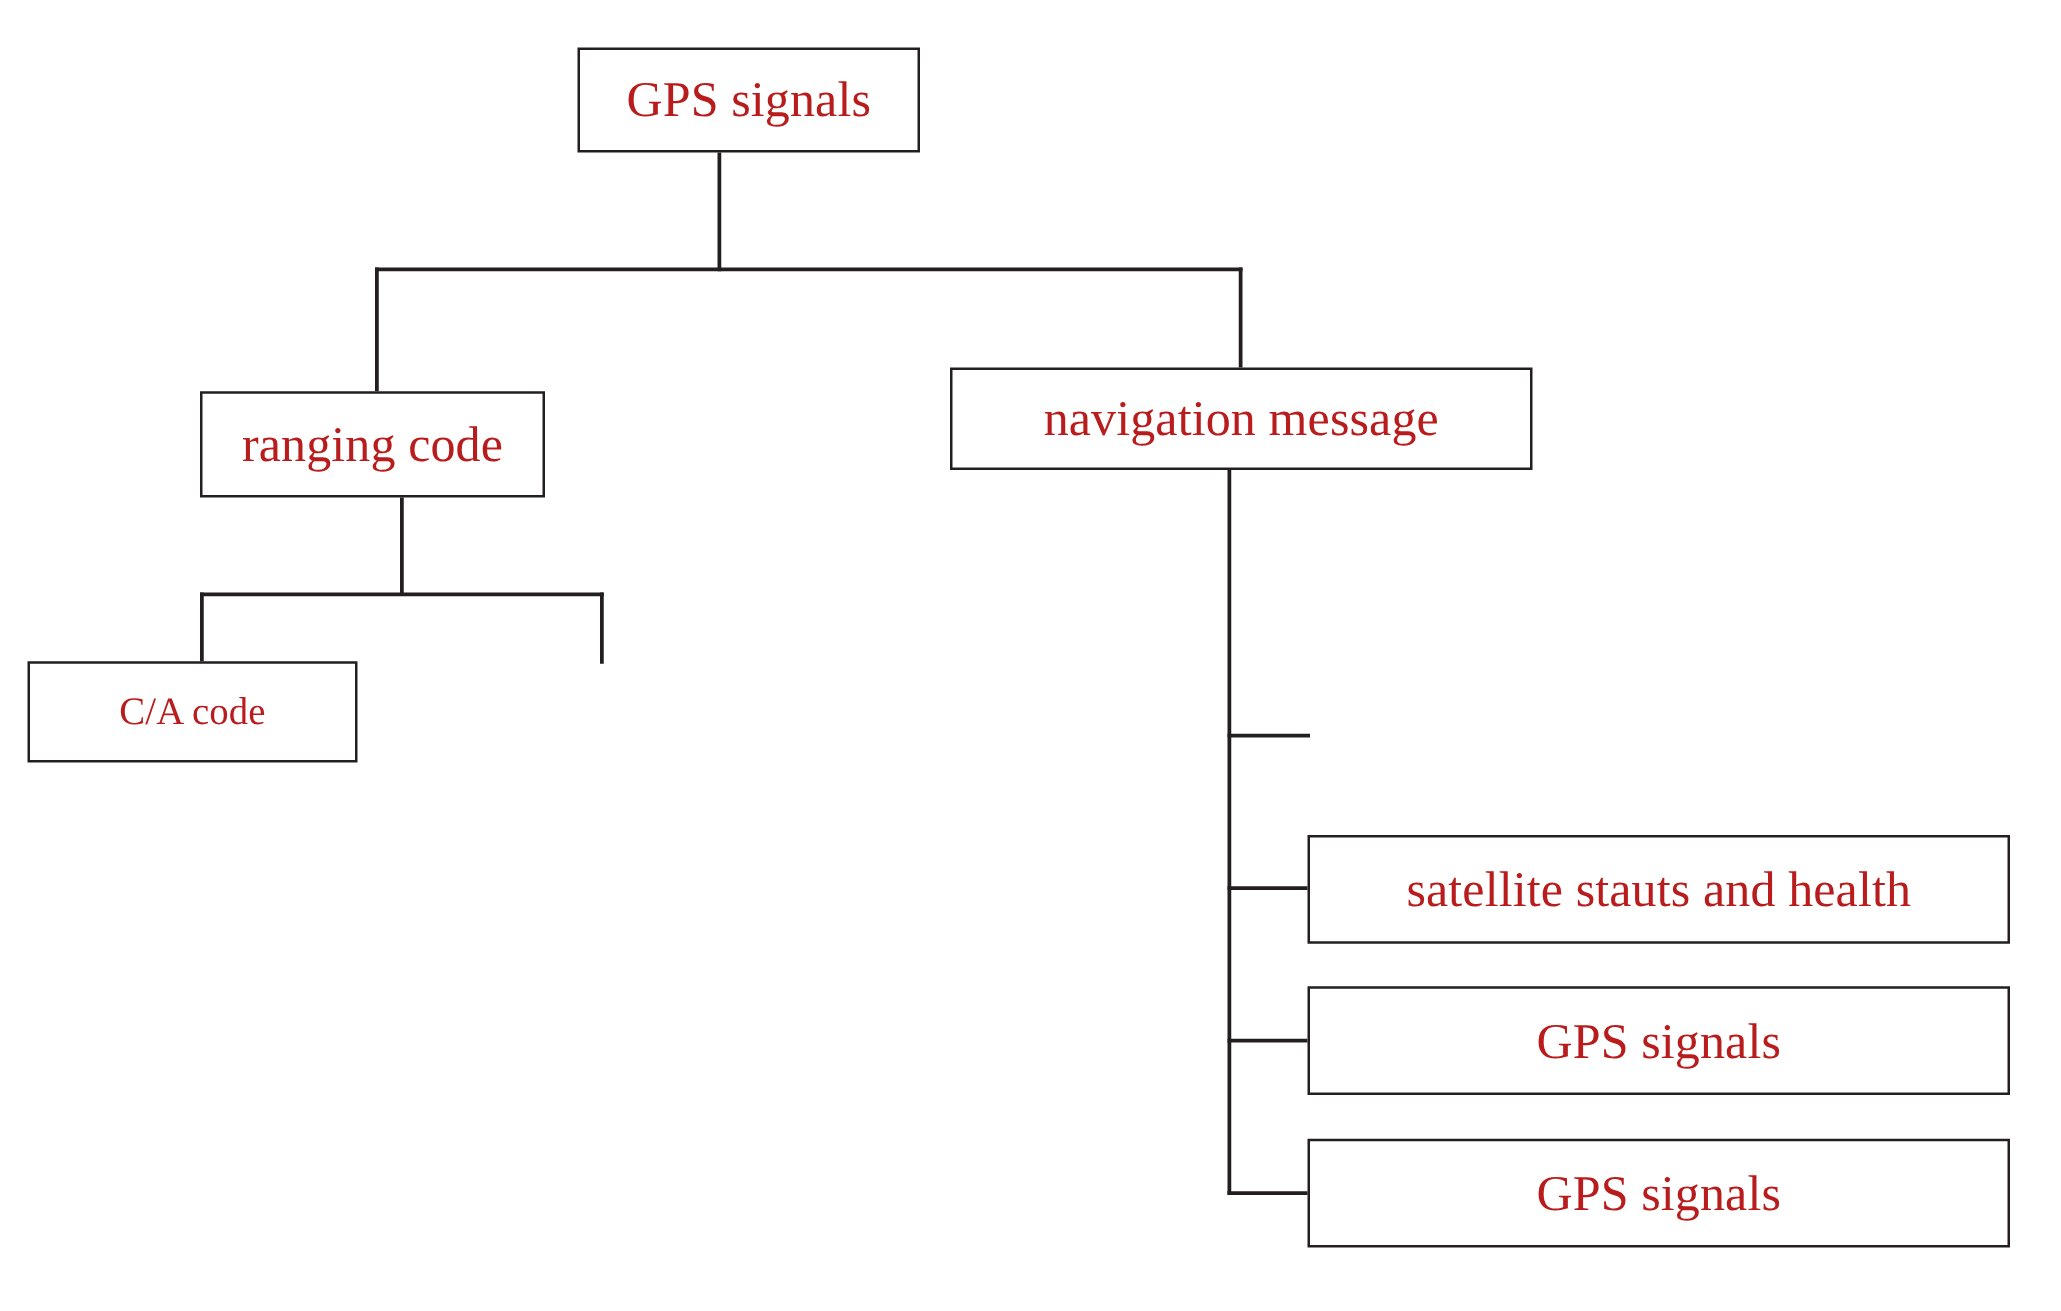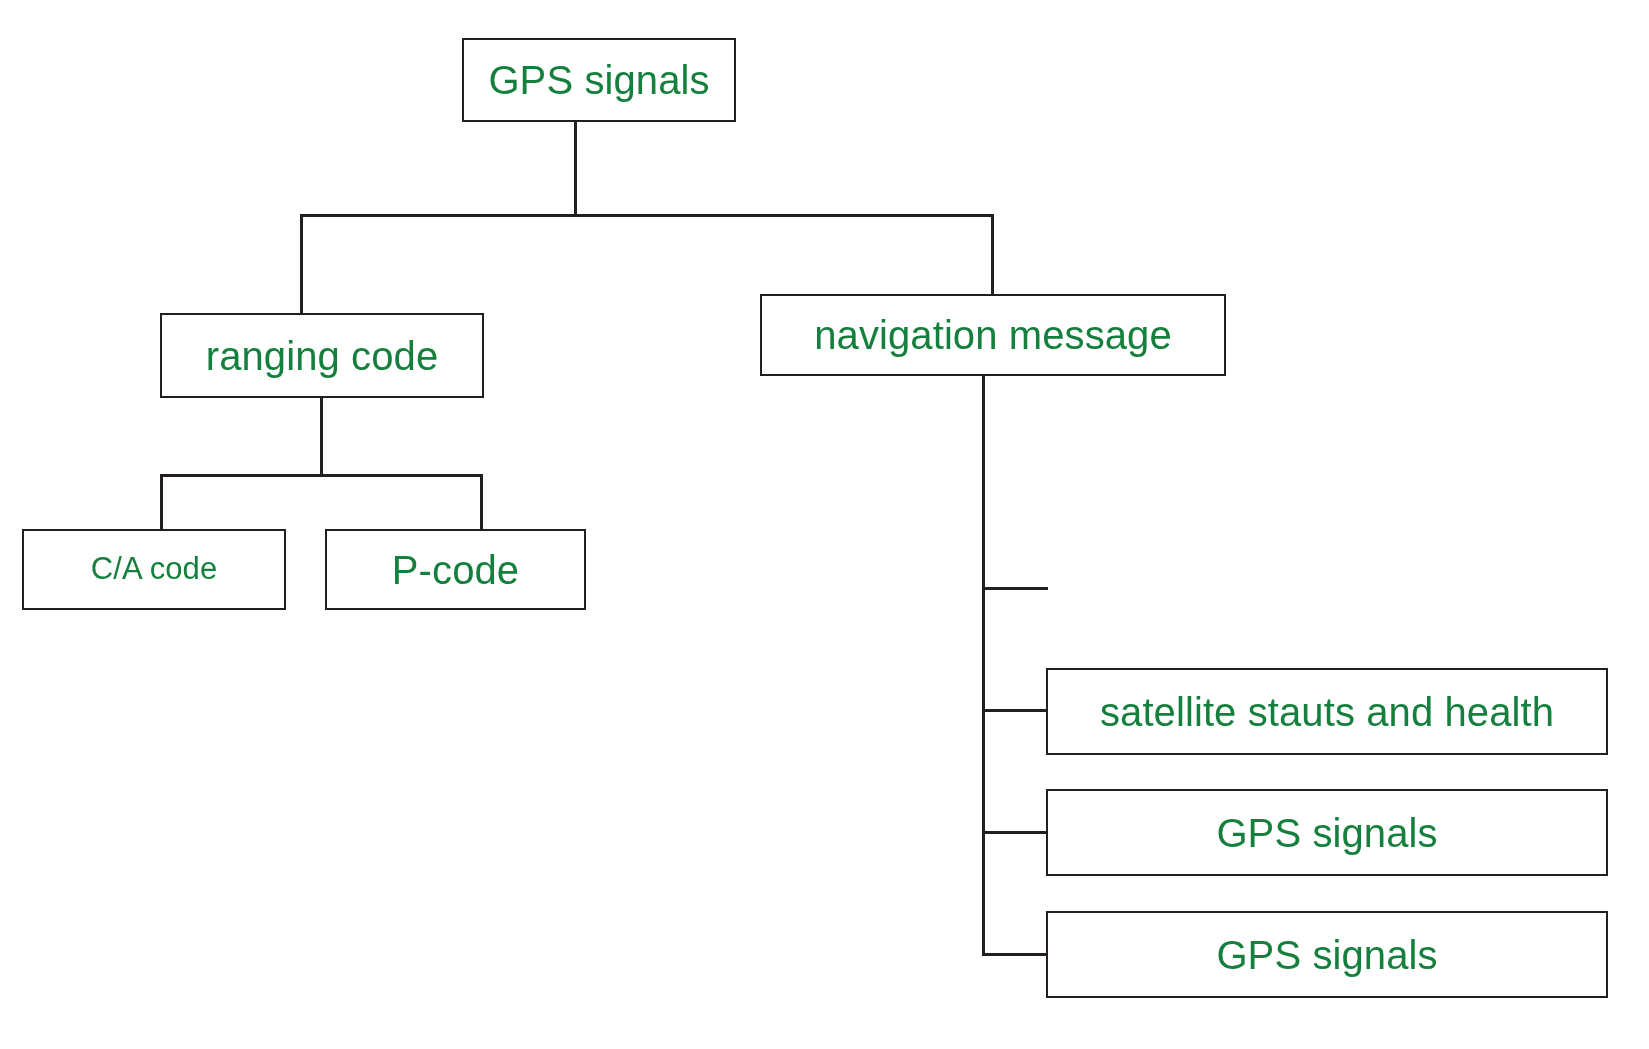--- a/index.html
+++ b/index.html
@@ -23,31 +23,31 @@
     box-sizing: border-box;
     border: 2px solid #231f20;
     background: #ffffff;
     display: flex;
     align-items: center;
     justify-content: center;
     color: #231f20;
     z-index: 2;
   }
   .node .node-label {
-    font-family: Liberation Sans, sans-serif;
-    color: #15803d;
+    font-family: Liberation Serif, serif;
+    color: #b91c1c;
     line-height: 1.05;
     white-space: nowrap;
     letter-spacing: 0.1px;
   }
   
   #node-root { left: 462px; top: 38px; width: 274px; height: 84px; }
   #node-root .node-label { font-size: 40px; }
   
-  #node-ranging { left: 160px; top: 313px; width: 324px; height: 85px; }
+  #node-ranging { left: 160px; top: 313px; width: 276px; height: 85px; }
   #node-ranging .node-label { font-size: 40px; }
   #node-navmsg { left: 760px; top: 294px; width: 466px; height: 82px; }
   #node-navmsg .node-label { font-size: 40px; }
   
   #node-ca { left: 22px; top: 529px; width: 264px; height: 81px; }
   #node-ca .node-label { font-size: 31px; }
   #node-pcode { left: 325px; top: 529px; width: 261px; height: 81px; }
   #node-pcode .node-label { font-size: 40px; }
   
   .leaf-right {
@@ -126,23 +126,20 @@
   </div>
 
   <div class="node" id="node-navmsg">
     <span class="node-label">navigation message</span>
   </div>
 
   <div class="node" id="node-ca">
     <span class="node-label">C/A code</span>
   </div>
 
-  <div class="node" id="node-pcode">
-    <span class="node-label">P-code</span>
-  </div>
 
 
   <div class="node leaf-right" id="node-leaf-1">
     <span class="node-label">satellite stauts and health</span>
   </div>
 
   <div class="node leaf-right" id="node-leaf-2">
     <span class="node-label">GPS signals</span>
   </div>
 

